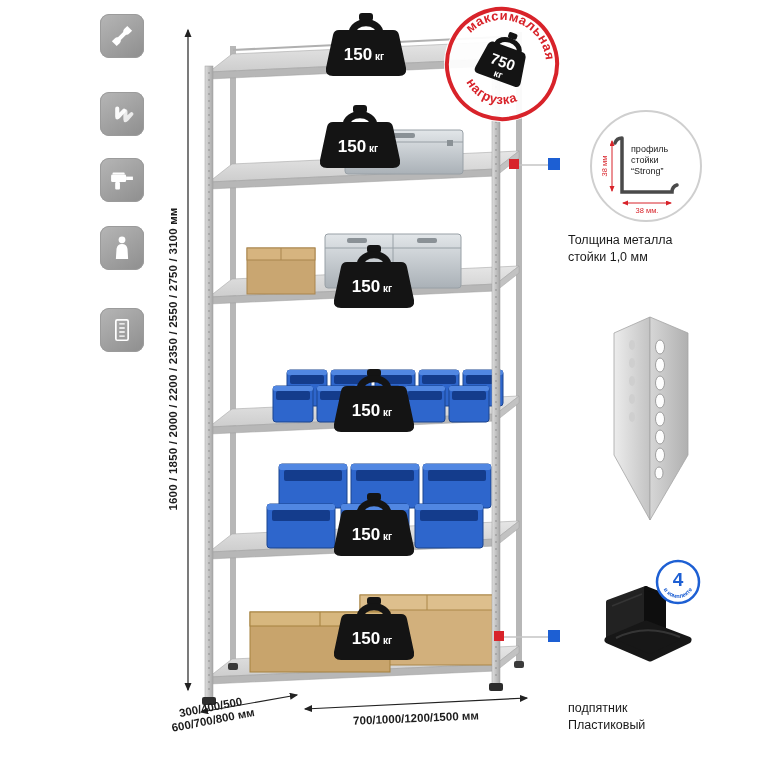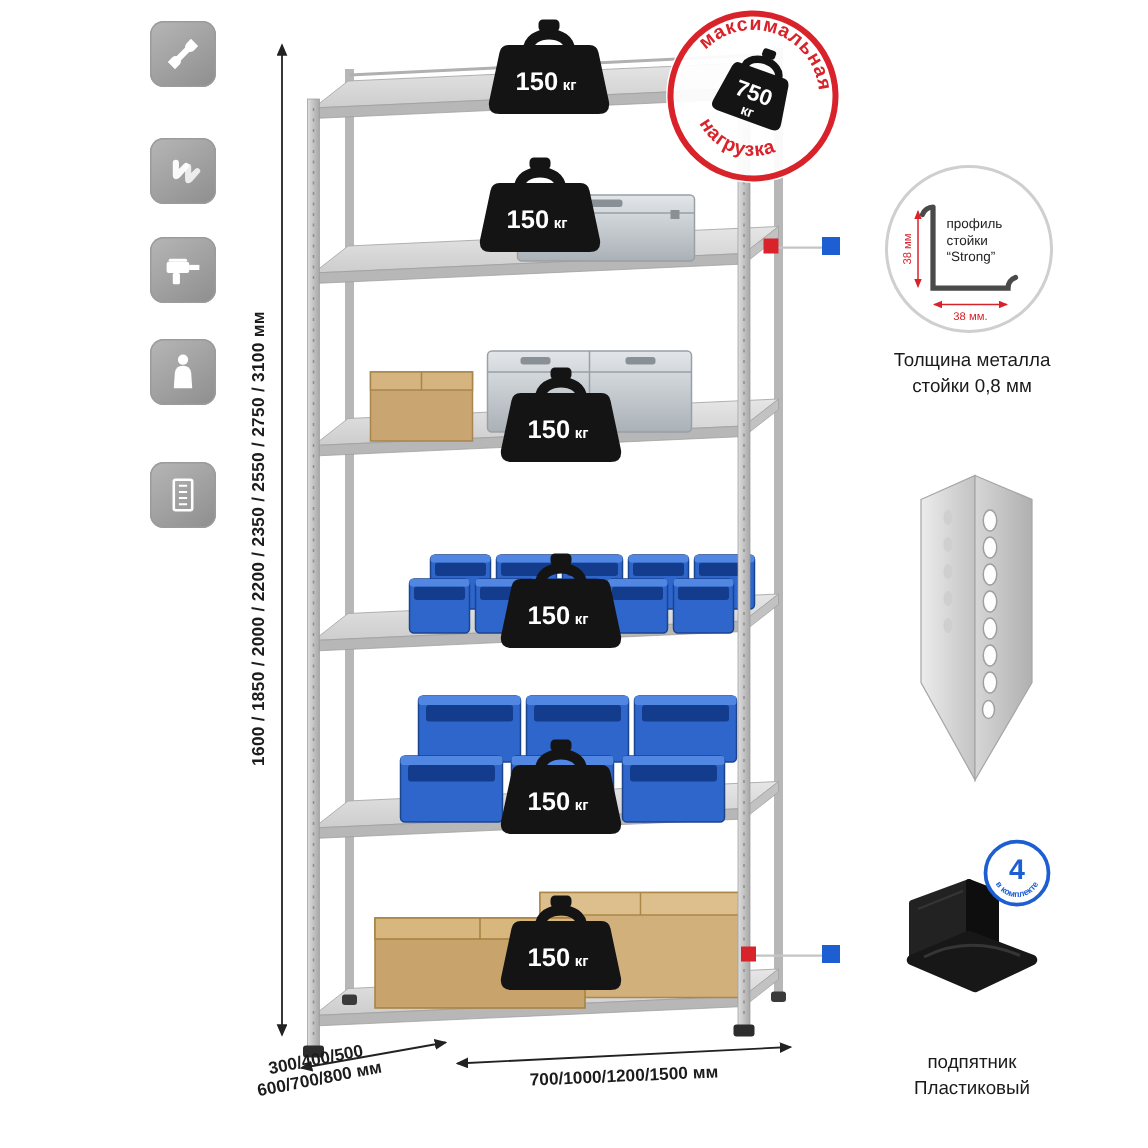--- a/index.html
+++ b/index.html
@@ -9,21 +9,21 @@
   .tile{position:absolute;left:100px;width:44px;height:44px;border-radius:9px;
         background:linear-gradient(145deg,#b6b6b6,#8e8e8e);
         display:flex;align-items:center;justify-content:center;
         box-shadow:inset 0 0 0 1px #9b9b9b}
   .dim{position:absolute;font-weight:700;color:#1c1c1c;font-size:11.5px;white-space:nowrap}
   .vdim{left:167px;top:599px;transform-origin:0 0;transform:rotate(-90deg);
         width:480px;text-align:center;letter-spacing:.2px}
   .ddim{left:150px;top:701px;width:124px;text-align:center;line-height:13px;
         transform:rotate(-11deg)}
   .wdim{left:326px;top:712px;width:180px;text-align:center;transform:rotate(-2.5deg)}
-  .cap{position:absolute;width:160px;text-align:center;font-size:12.5px;
+  .cap{position:absolute;width:160px;text-align:left;font-size:12.5px;
        color:#1a1a1a;line-height:17px}
   .weight{position:absolute;width:96px;height:66px}
   svg text{font-family:"Liberation Sans",sans-serif}
 </style>
 </head>
 <body>
 
 <div class="canvas">
 
   <svg class="abs" style="left:195px;top:20px" width="370" height="700">
@@ -250,21 +250,21 @@
     <line x1="24" y1="33" x2="24" y2="83" stroke="#d8232a" stroke-width="1" marker-start="url(#mr)" marker-end="url(#mr)"></line>
     <text x="19" y="58" transform="rotate(-90 19 58)" text-anchor="middle" font-size="7.5" fill="#d8232a">38 мм</text>
     <line x1="35" y1="95" x2="83" y2="95" stroke="#d8232a" stroke-width="1" marker-start="url(#mr)" marker-end="url(#mr)"></line>
     <text x="59" y="105" text-anchor="middle" font-size="7.5" fill="#d8232a">38 мм.</text>
     <text x="43" y="44" font-size="9" fill="#222">профиль</text>
     <text x="43" y="55" font-size="9" fill="#222">стойки</text>
     <text x="43" y="66" font-size="9" fill="#222">“Strong”</text>
   </svg>
   <div class="cap" style="left:568px;top:232px">
     <div>Толщина металла</div>
-    <div>стойки 0,8 мм</div>
+    <div>стойки 1,0 мм</div>
   </div>
 
   <svg class="abs" style="left:596px;top:305px" width="115" height="225">
     <defs>
       <linearGradient id="gPL" x1="0" y1="0" x2="1" y2="0">
         <stop offset="0" stop-color="#ececec"></stop>
           <stop offset="1" stop-color="#c3c3c3"></stop>
       </linearGradient>
       <linearGradient id="gPR" x1="0" y1="0" x2="1" y2="0">
         <stop offset="0" stop-color="#d6d6d6"></stop>

